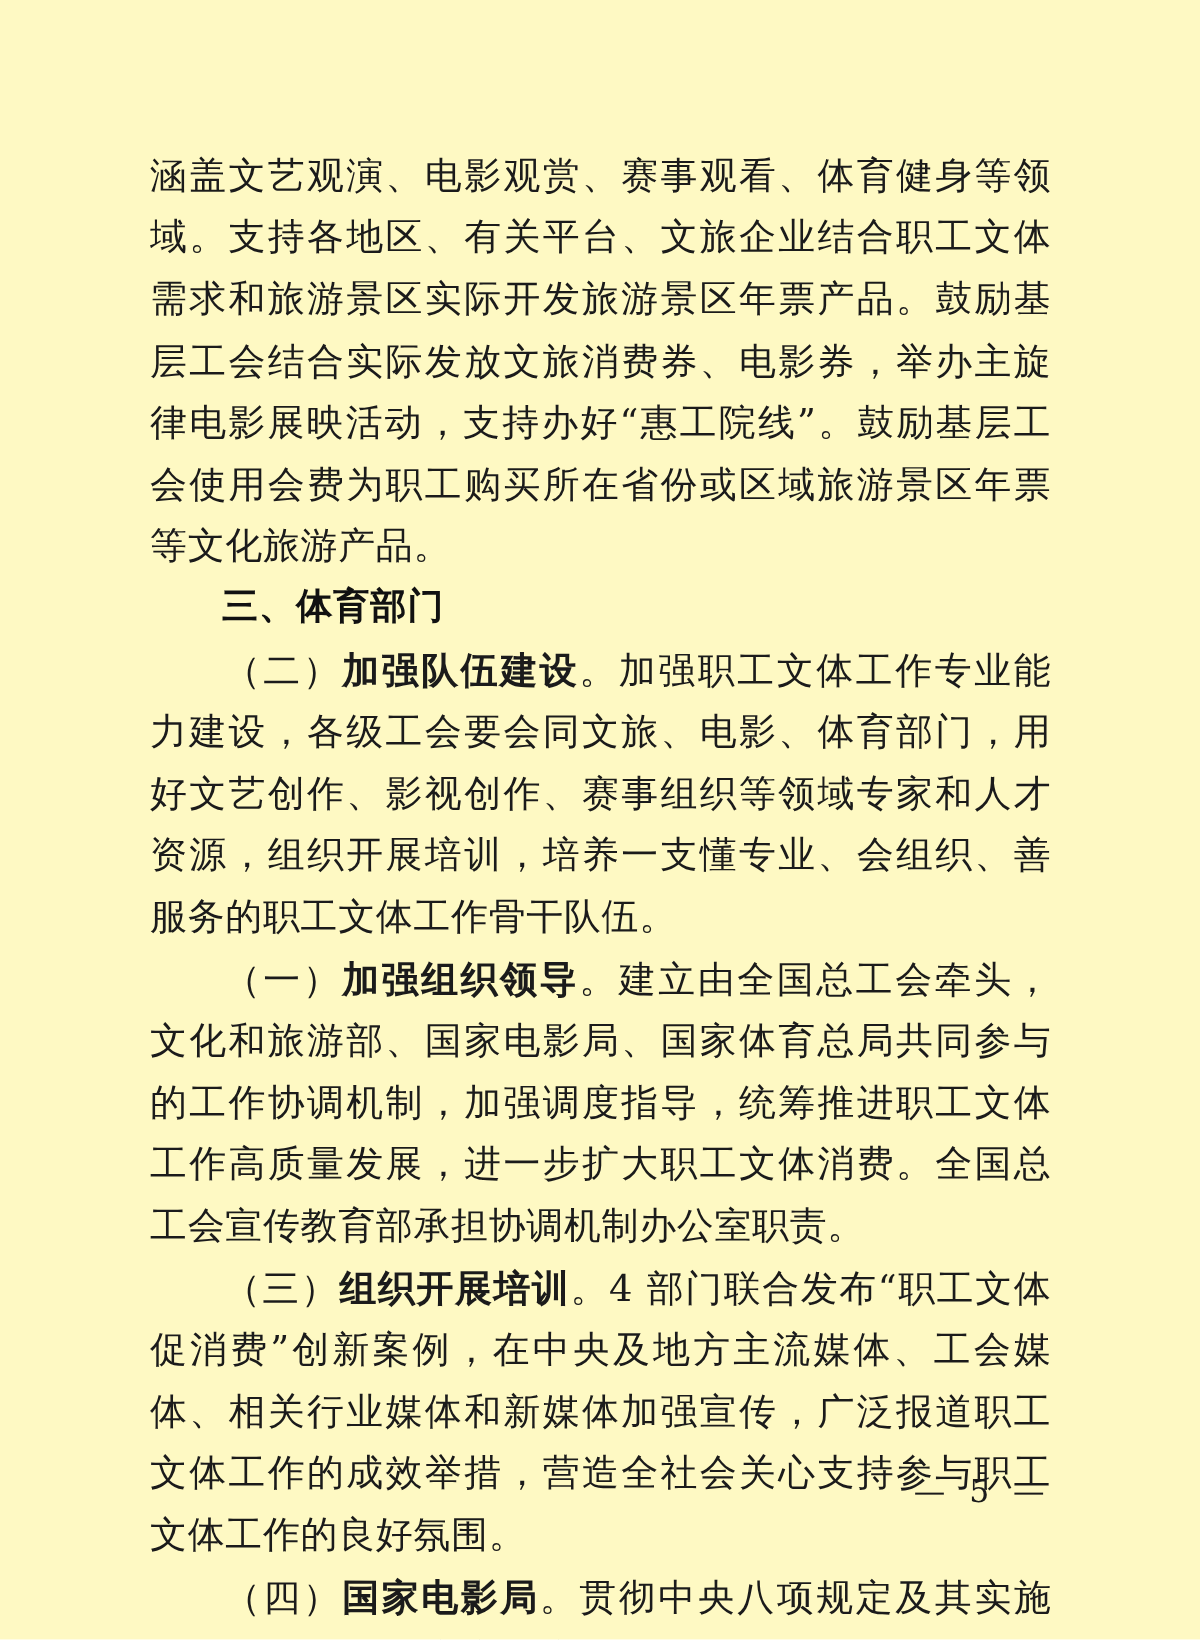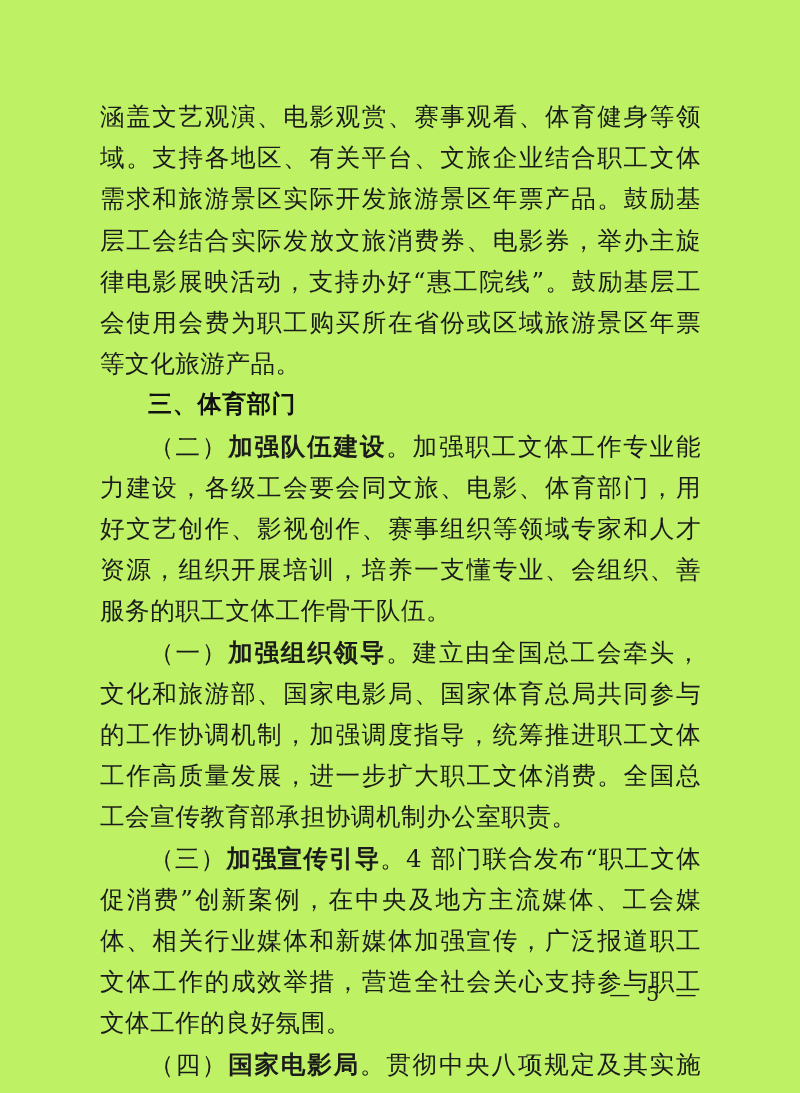--- a/index.html
+++ b/index.html
@@ -11,21 +11,21 @@
     width: 800px;
     height: 1093px;
     position: relative;
     overflow: hidden;
     font-family: "DejaVu Serif", serif;
   }
 
   .page {
     position: absolute;
     inset: 0;
-    background: #bef264;
+    background: #fef9c3;
   }
 
   .text-column {
     position: absolute;
     left: 100px;
     top: 96px;
     width: 601px;
   }
 
   
@@ -101,21 +101,21 @@
   <div class="text-column">
 
     <p class="para">涵盖文艺观演、电影观赏、赛事观看、体育健身等领域。支持各地区、有关平台、文旅企业结合职工文体需求和旅游景区实际开发旅游景区年票产品。鼓励基层工会结合实际发放文旅消费券、电影券，举办主旋律电影展映活动，支持办好“惠工院线”。鼓励基层工会使用会费为职工购买所在省份或区域旅游景区年票等文化旅游产品。</p>
 
     <h2 class="section-heading">三、体育部门</h2>
 
     <p class="para indent"><span>（二）</span><span class="b">加强队伍建设</span><span>。</span><span>加强职工文体工作专业能力建设，各级工会要会同文旅、电影、体育部门，用好文艺创作、影视创作、赛事组织等领域专家和人才资源，组织开展培训，培养一支懂专业、会组织、善服务的职工文体工作骨干队伍。</span></p>
 
     <p class="para indent"><span>（一）</span><span class="b">加强组织领导</span><span>。</span><span>建立由全国总工会牵头，文化和旅游部、国家电影局、国家体育总局共同参与的工作协调机制，加强调度指导，统筹推进职工文体工作高质量发展，进一步扩大职工文体消费。全国总工会宣传教育部承担协调机制办公室职责。</span></p>
 
-    <p class="para indent"><span>（三）</span><span class="b">加强宣传引导</span><span>。</span><span>4 部门联合发布“职工文体促消费”创新案例，在中央及地方主流媒体、工会媒体、相关行业媒体和新媒体加强宣传，广泛报道职工文体工作的成效举措，营造全社会关心支持参与职工文体工作的良好氛围。</span></p>
+    <p class="para indent"><span>（三）</span><span class="b">组织开展培训</span><span>。</span><span>4 部门联合发布“职工文体促消费”创新案例，在中央及地方主流媒体、工会媒体、相关行业媒体和新媒体加强宣传，广泛报道职工文体工作的成效举措，营造全社会关心支持参与职工文体工作的良好氛围。</span></p>
 
     <p class="para indent"><span>（四）</span><span class="b">国家电影局</span><span>。</span><span>贯彻中央八项规定及其实施细则精神，严格遵守国家法律法规和工会经费使用管理规定，反</span></p>
 
   </div>
 
   <div class="page-number">— 5 —</div>
 
   <div class="watermark">@烽火戏诸侯</div>
 
 </div>

